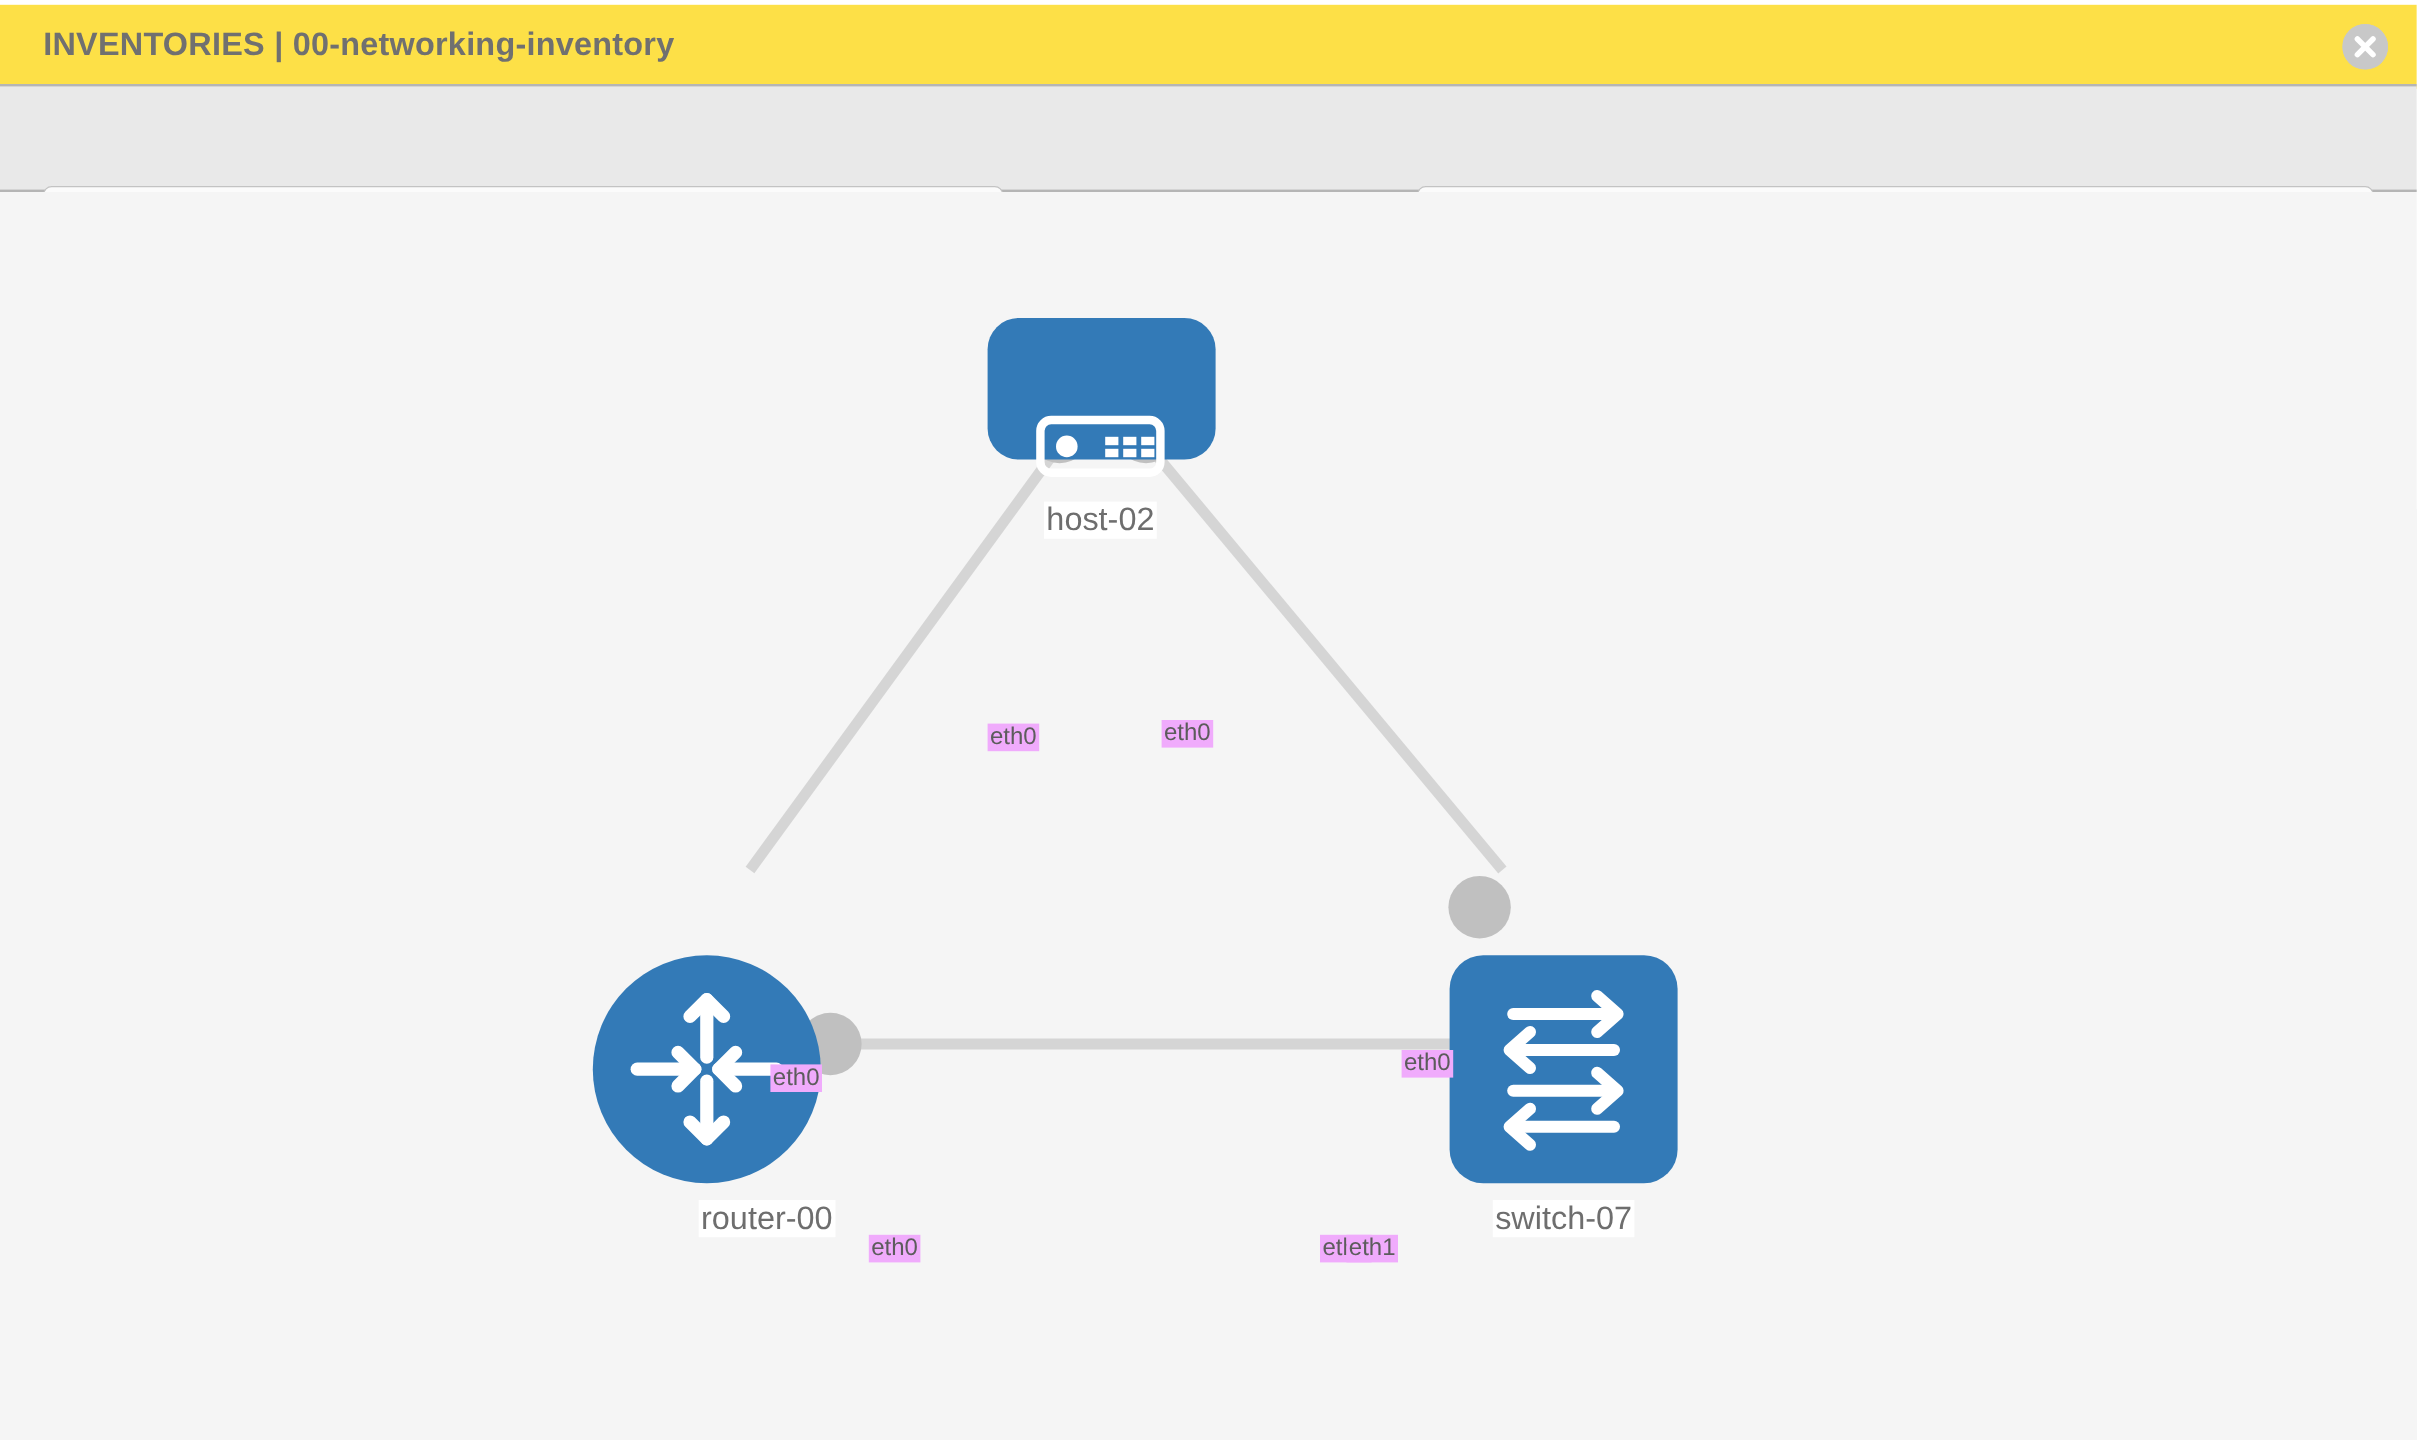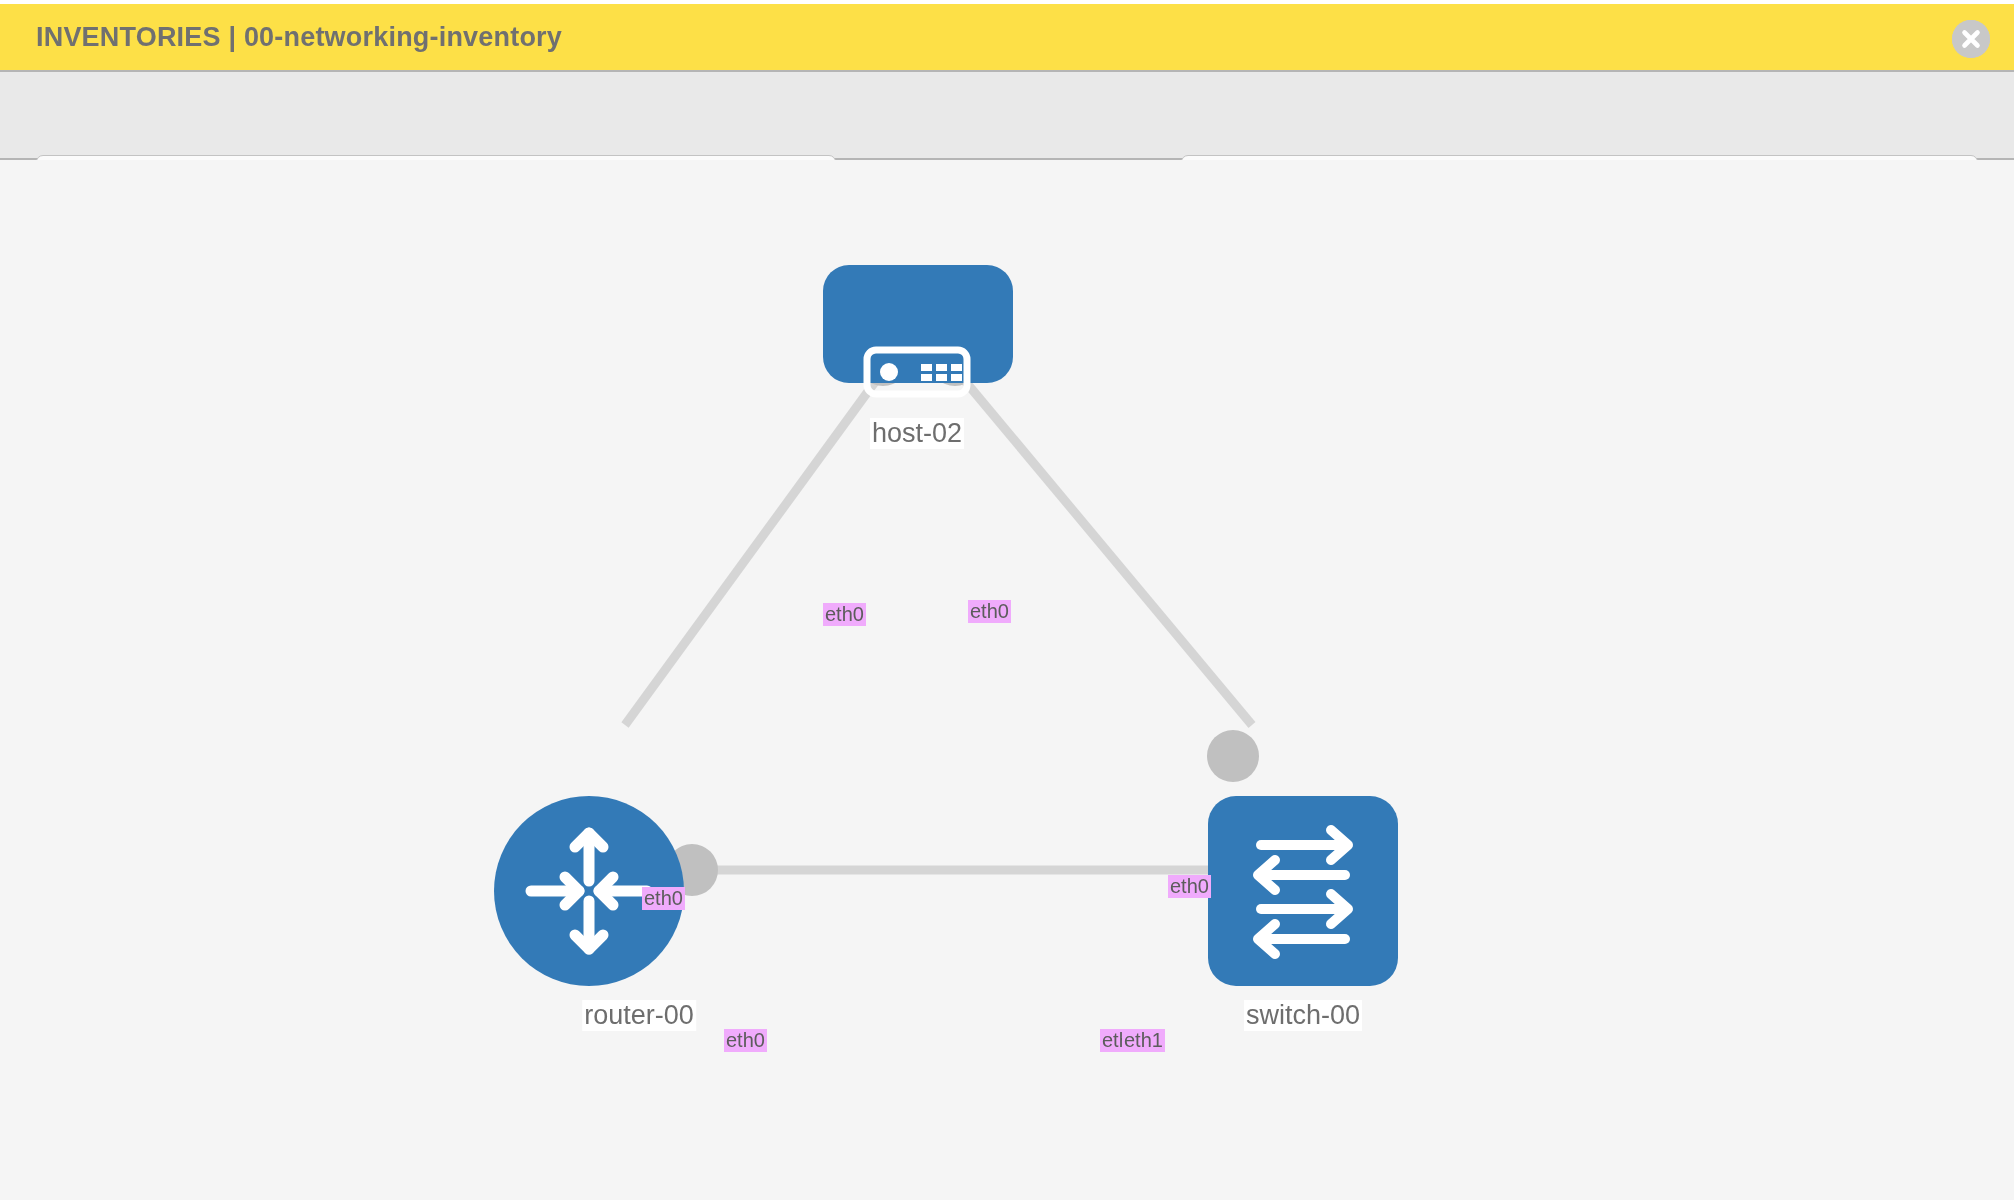--- a/index.html
+++ b/index.html
@@ -304,21 +304,21 @@
           <path d="M-42,18 L44,18"></path>
           <path d="M28,3 L45,18 L28,33"></path>
           <path d="M42,48 L-44,48"></path>
           <path d="M-28,33 L-45,48 L-28,63"></path>
         </g>
       </g>
     </svg>
 
     <div class="node-label" style="left:917px; top:258px;">host-02</div>
     <div class="node-label" style="left:616px; top:840px;margin-left:23px;">router-00</div>
-    <div class="node-label" style="left:1303px; top:840px;">switch-00</div>
+    <div class="node-label" style="left:1303px; top:840px;">switch-07</div>
 
     <div class="port-label" style="left:823px; top:443px;">eth0</div>
     <div class="port-label" style="left:968px; top:440px;">eth0</div>
     <div class="port-label" style="left:642px; top:727px;">eth0</div>
     <div class="port-label" style="left:1168px; top:715px;">eth0</div>
     <div class="port-label" style="left:724px; top:869px;">eth0</div>
     <div class="port-label" style="left:1100px; top:869px;">eth0</div>
     <div class="port-label" style="left:1122px; top:869px;">eth1</div>
   </div>
 

